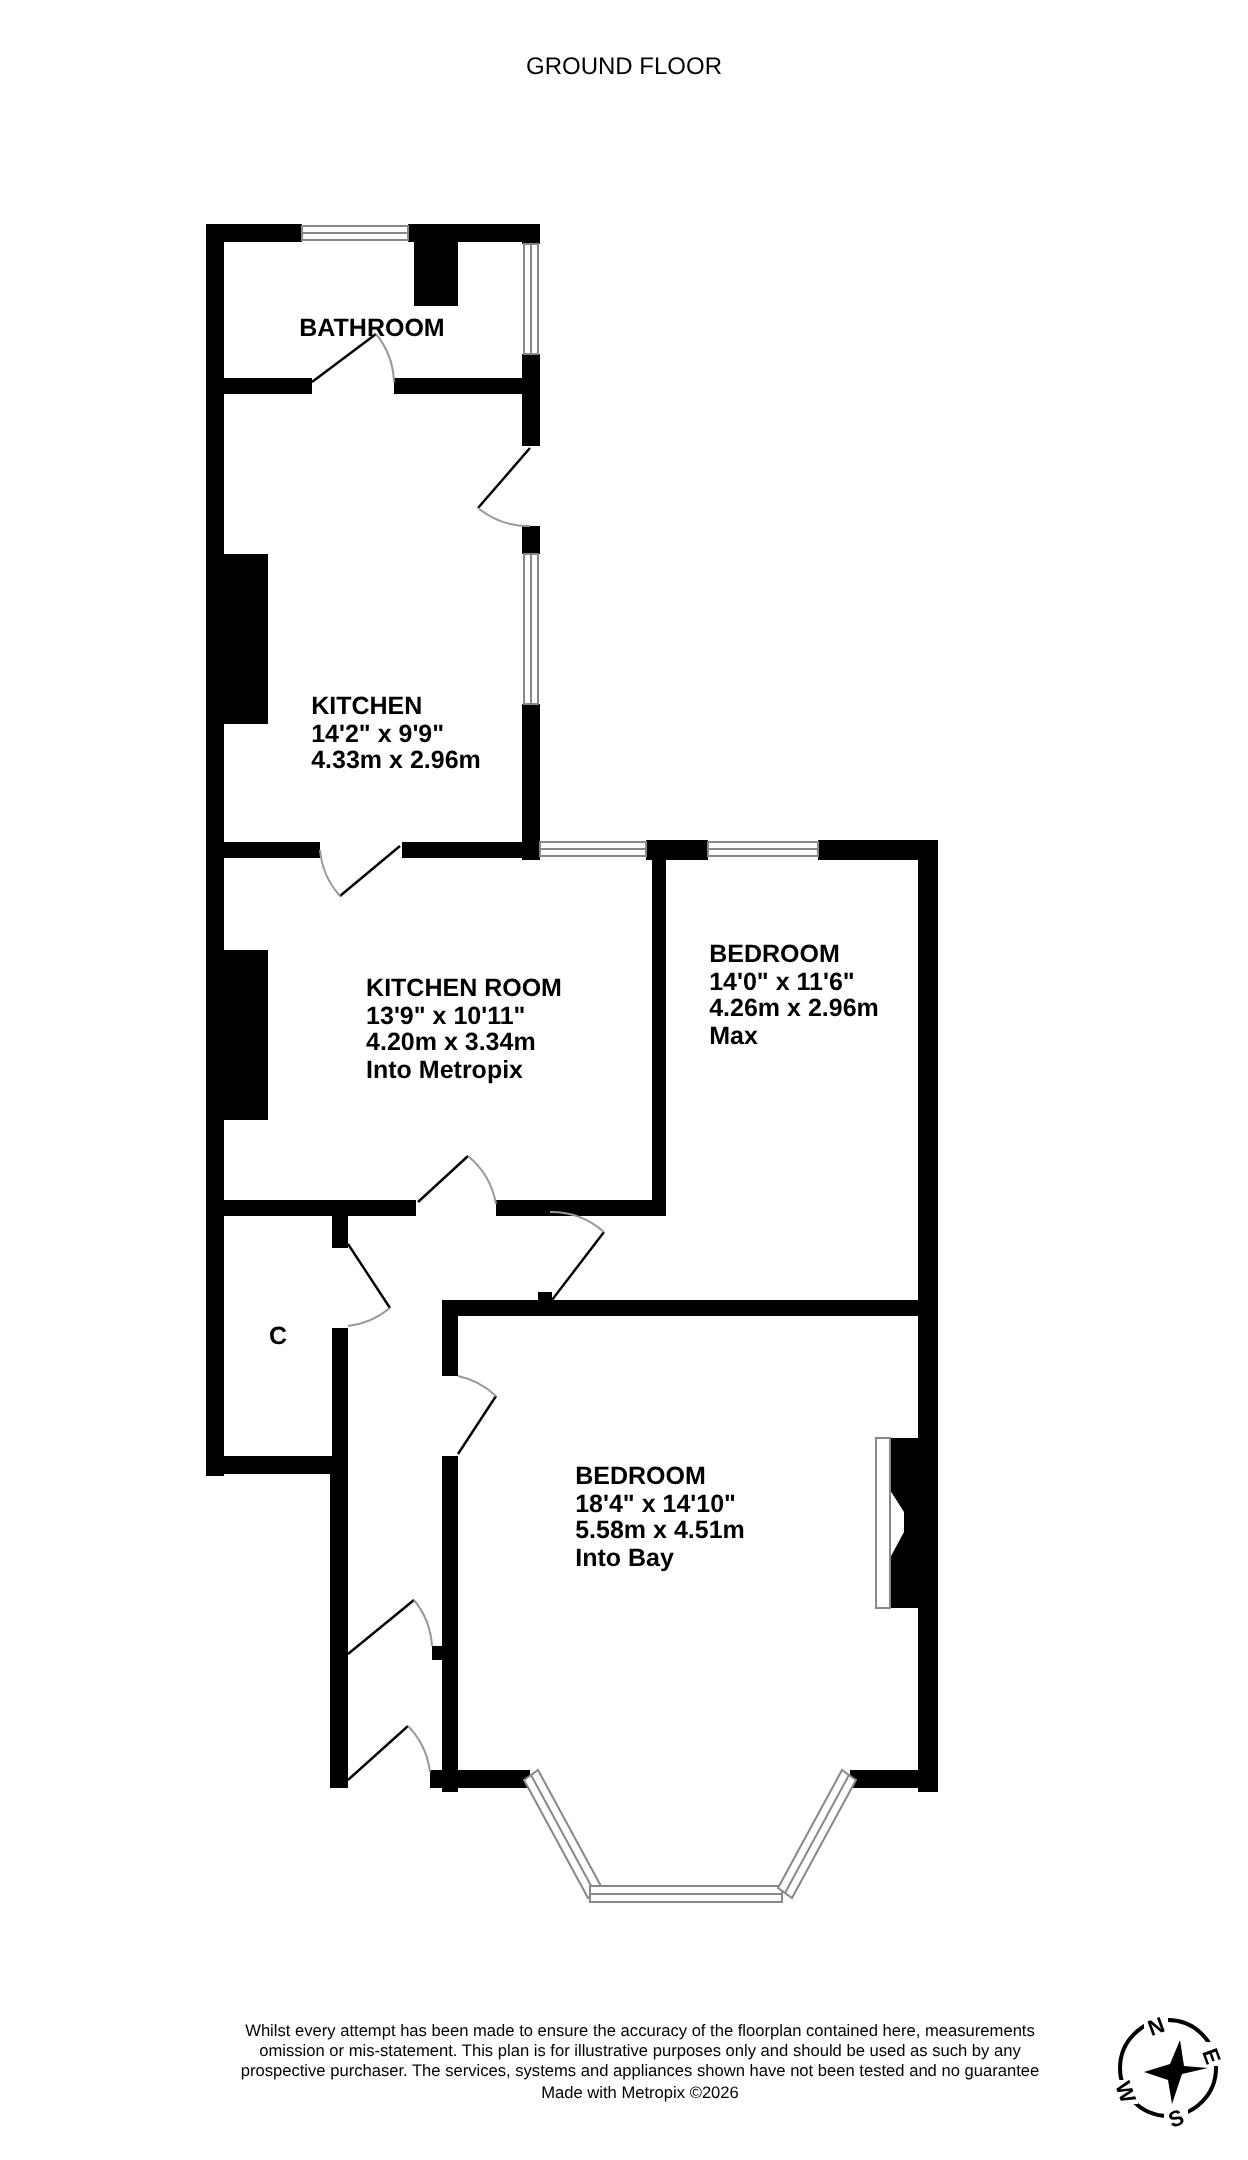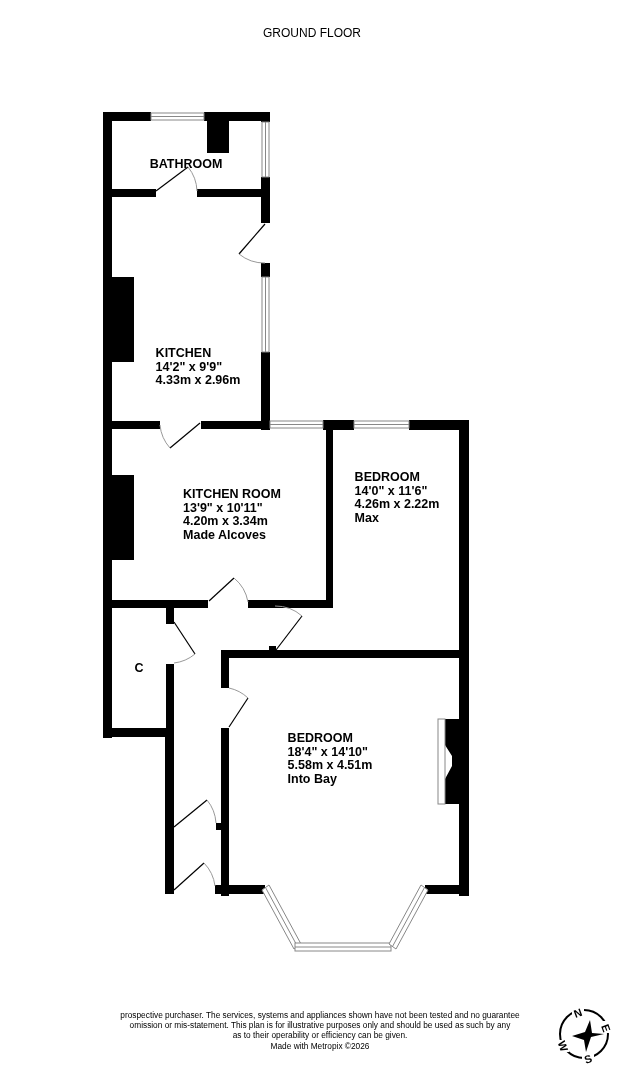--- a/index.html
+++ b/index.html
@@ -127,43 +127,43 @@
 </div>
 <div class="room-label" style="left:198px; top:308px;margin-top:39px;">
   <div>KITCHEN</div>
   <div>14'2"  x 9'9"</div>
   <div>4.33m  x 2.96m</div>
 </div>
 <div class="room-label" style="left:232px; top:488px;">
   <div>KITCHEN ROOM</div>
   <div>13'9"  x 10'11"</div>
   <div>4.20m  x 3.34m</div>
-  <div>Made Alcoves</div>
+  <div>Into Metropix</div>
 </div>
 <div class="room-label" style="left:397px; top:471px;">
   <div>BEDROOM</div>
   <div>14'0"  x 11'6"</div>
-  <div>4.26m  x 2.22m</div>
+  <div>4.26m  x 2.96m</div>
   <div>Max</div>
 </div>
 <div class="room-label" style="left:330px; top:732px;">
   <div>BEDROOM</div>
   <div>18'4"  x 14'10"</div>
   <div>5.58m  x 4.51m</div>
   <div>Into Bay</div>
 </div>
 <div class="room-label" style="left:139px; top:662px;">
   <div>C</div>
 </div>
 
 <div class="footer">
   <div class="disclaimer">
+    <div>Whilst every attempt has been made to ensure the accuracy of the floorplan contained here, measurements</div>
+    <div>omission or mis-statement. This plan is for illustrative purposes only and should be used as such by any</div>
     <div>prospective purchaser. The services, systems and appliances shown have not been tested and no guarantee</div>
-    <div>omission or mis-statement. This plan is for illustrative purposes only and should be used as such by any</div>
-    <div>as to their operability or efficiency can be given.</div>
     <div>Made with Metropix ©2026</div>
   </div>
 </div>
 
 <svg class="compass" viewBox="0 0 64 64" xmlns="http://www.w3.org/2000/svg">
   <circle cx="32" cy="34" r="24" fill="none" stroke="#000" stroke-width="2"></circle>
   <polygon points="38,20 40,33 52,34 39,37 34,52 32,40 20,36 33,32" fill="#000"></polygon>
   <rect x="20" y="6" width="12" height="12" fill="#fff"></rect>
   <rect x="48" y="21" width="12" height="12" fill="#fff"></rect>
   <rect x="30" y="53" width="12" height="12" fill="#fff"></rect>

